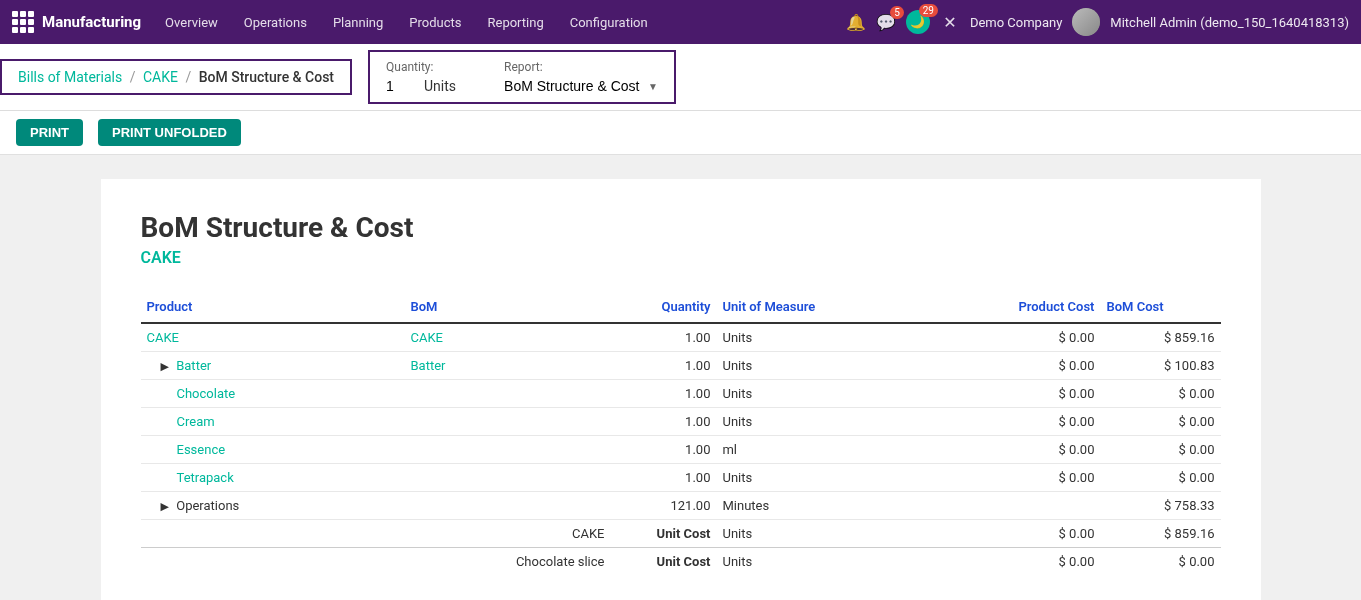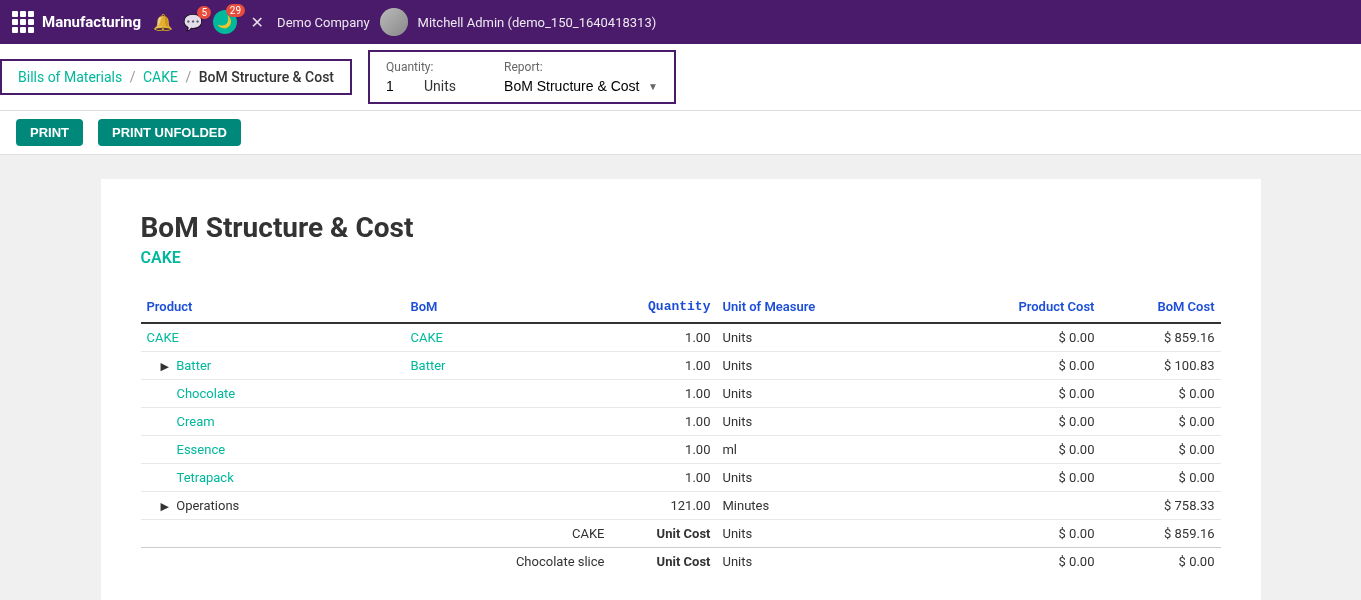--- a/index.html
+++ b/index.html
@@ -258,20 +258,28 @@
         <span></span>
         <span></span>
       <span></span>
         <span></span>
         <span></span>
       <span></span>
         <span></span>
         <span></span>
     </div>
     <span>Manufacturing</span>
+  </div>
+  <div class="nav-menu">
+    <div class="nav-menu-item">Overview</div>
+    <div class="nav-menu-item">Operations</div>
+    <div class="nav-menu-item">Planning</div>
+    <div class="nav-menu-item">Products</div>
+    <div class="nav-menu-item">Reporting</div>
+    <div class="nav-menu-item">Configuration</div>
   </div>
   <div class="nav-right">
     <div class="nav-icon nav-badge">
       🔔
     </div>
     <div class="nav-icon nav-badge" style="position:relative;">
       💬
       <span class="badge-count">5</span>
     </div>
     <div class="moon-icon nav-badge" style="position:relative;">
@@ -327,24 +335,24 @@
 <div class="main-content">
   <div class="report-card">
     <div class="report-title">BoM Structure &amp; Cost</div>
     <div class="report-subtitle">CAKE</div>
 
     <table class="bom-table">
       <thead>
         <tr>
           <th style="width:22%;">Product</th>
           <th style="width:18%;">BoM</th>
-          <th style="width:8%; text-align:right;font-family:Liberation Mono, monospace;">Quantity</th>
+          <th style="width:8%; text-align:right;">Quantity</th>
           <th style="width:16%;">Unit of Measure</th>
           <th style="width:16%; text-align:right;">Product Cost</th>
-          <th style="width:10%; text-align:right;">BoM Cost</th>
+          <th style="width:10%; text-align:left;">BoM Cost</th>
         </tr>
       </thead>
       <tbody>
 
         <tr>
           <td class="link">CAKE</td>
           <td class="link">CAKE</td>
           <td class="right">1.00</td>
           <td>Units</td>
           <td class="right">$ 0.00</td>

